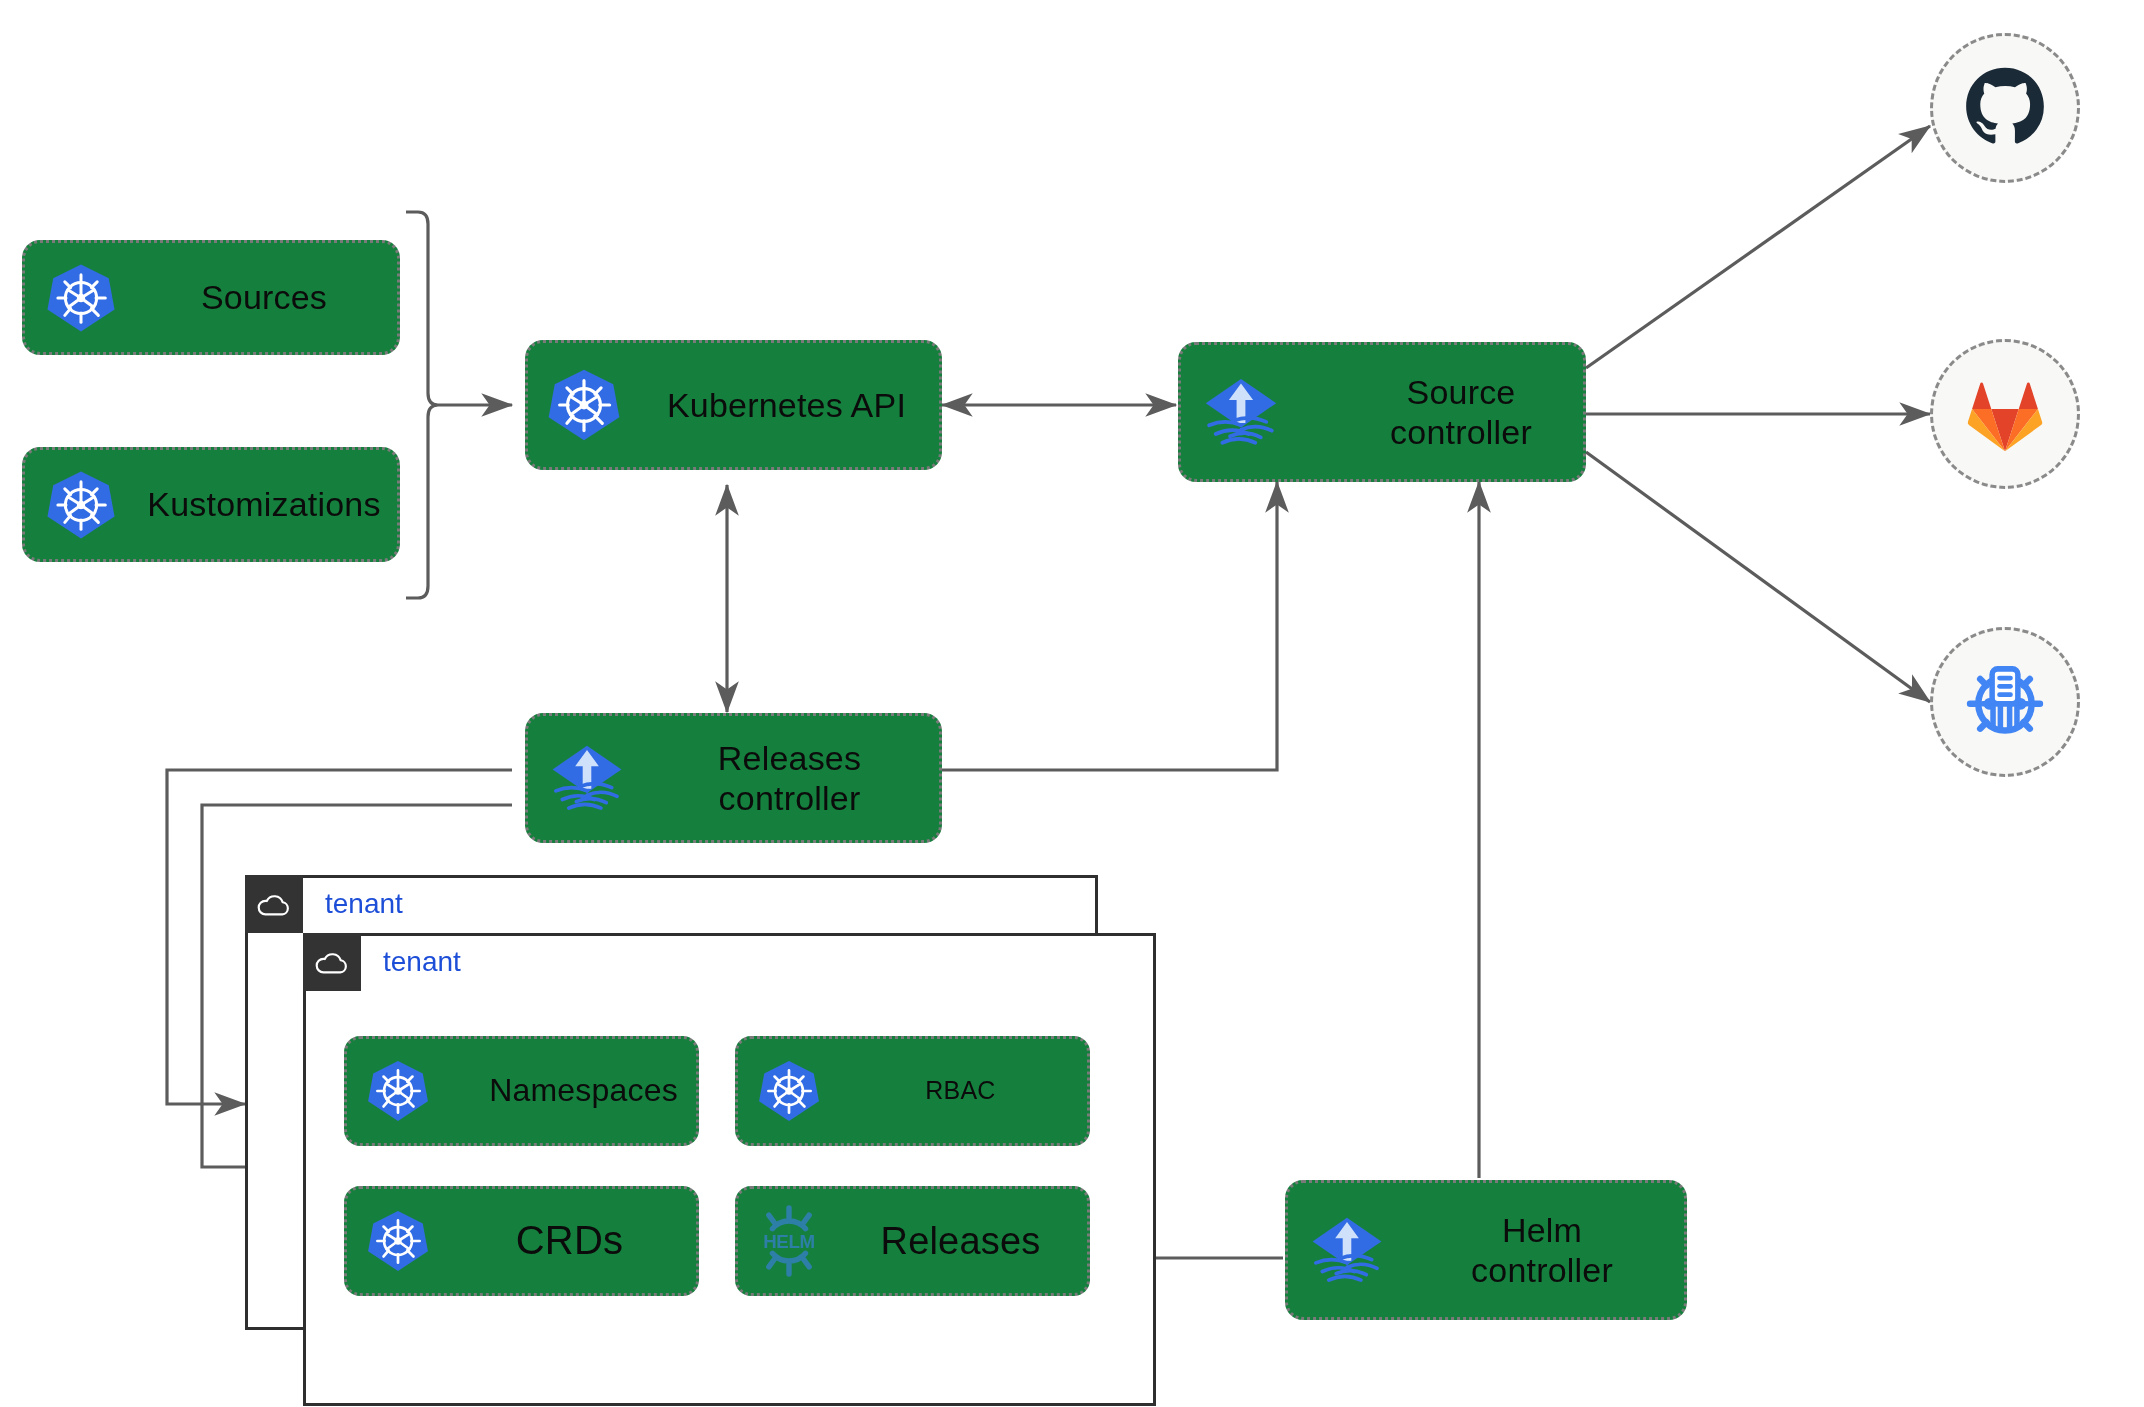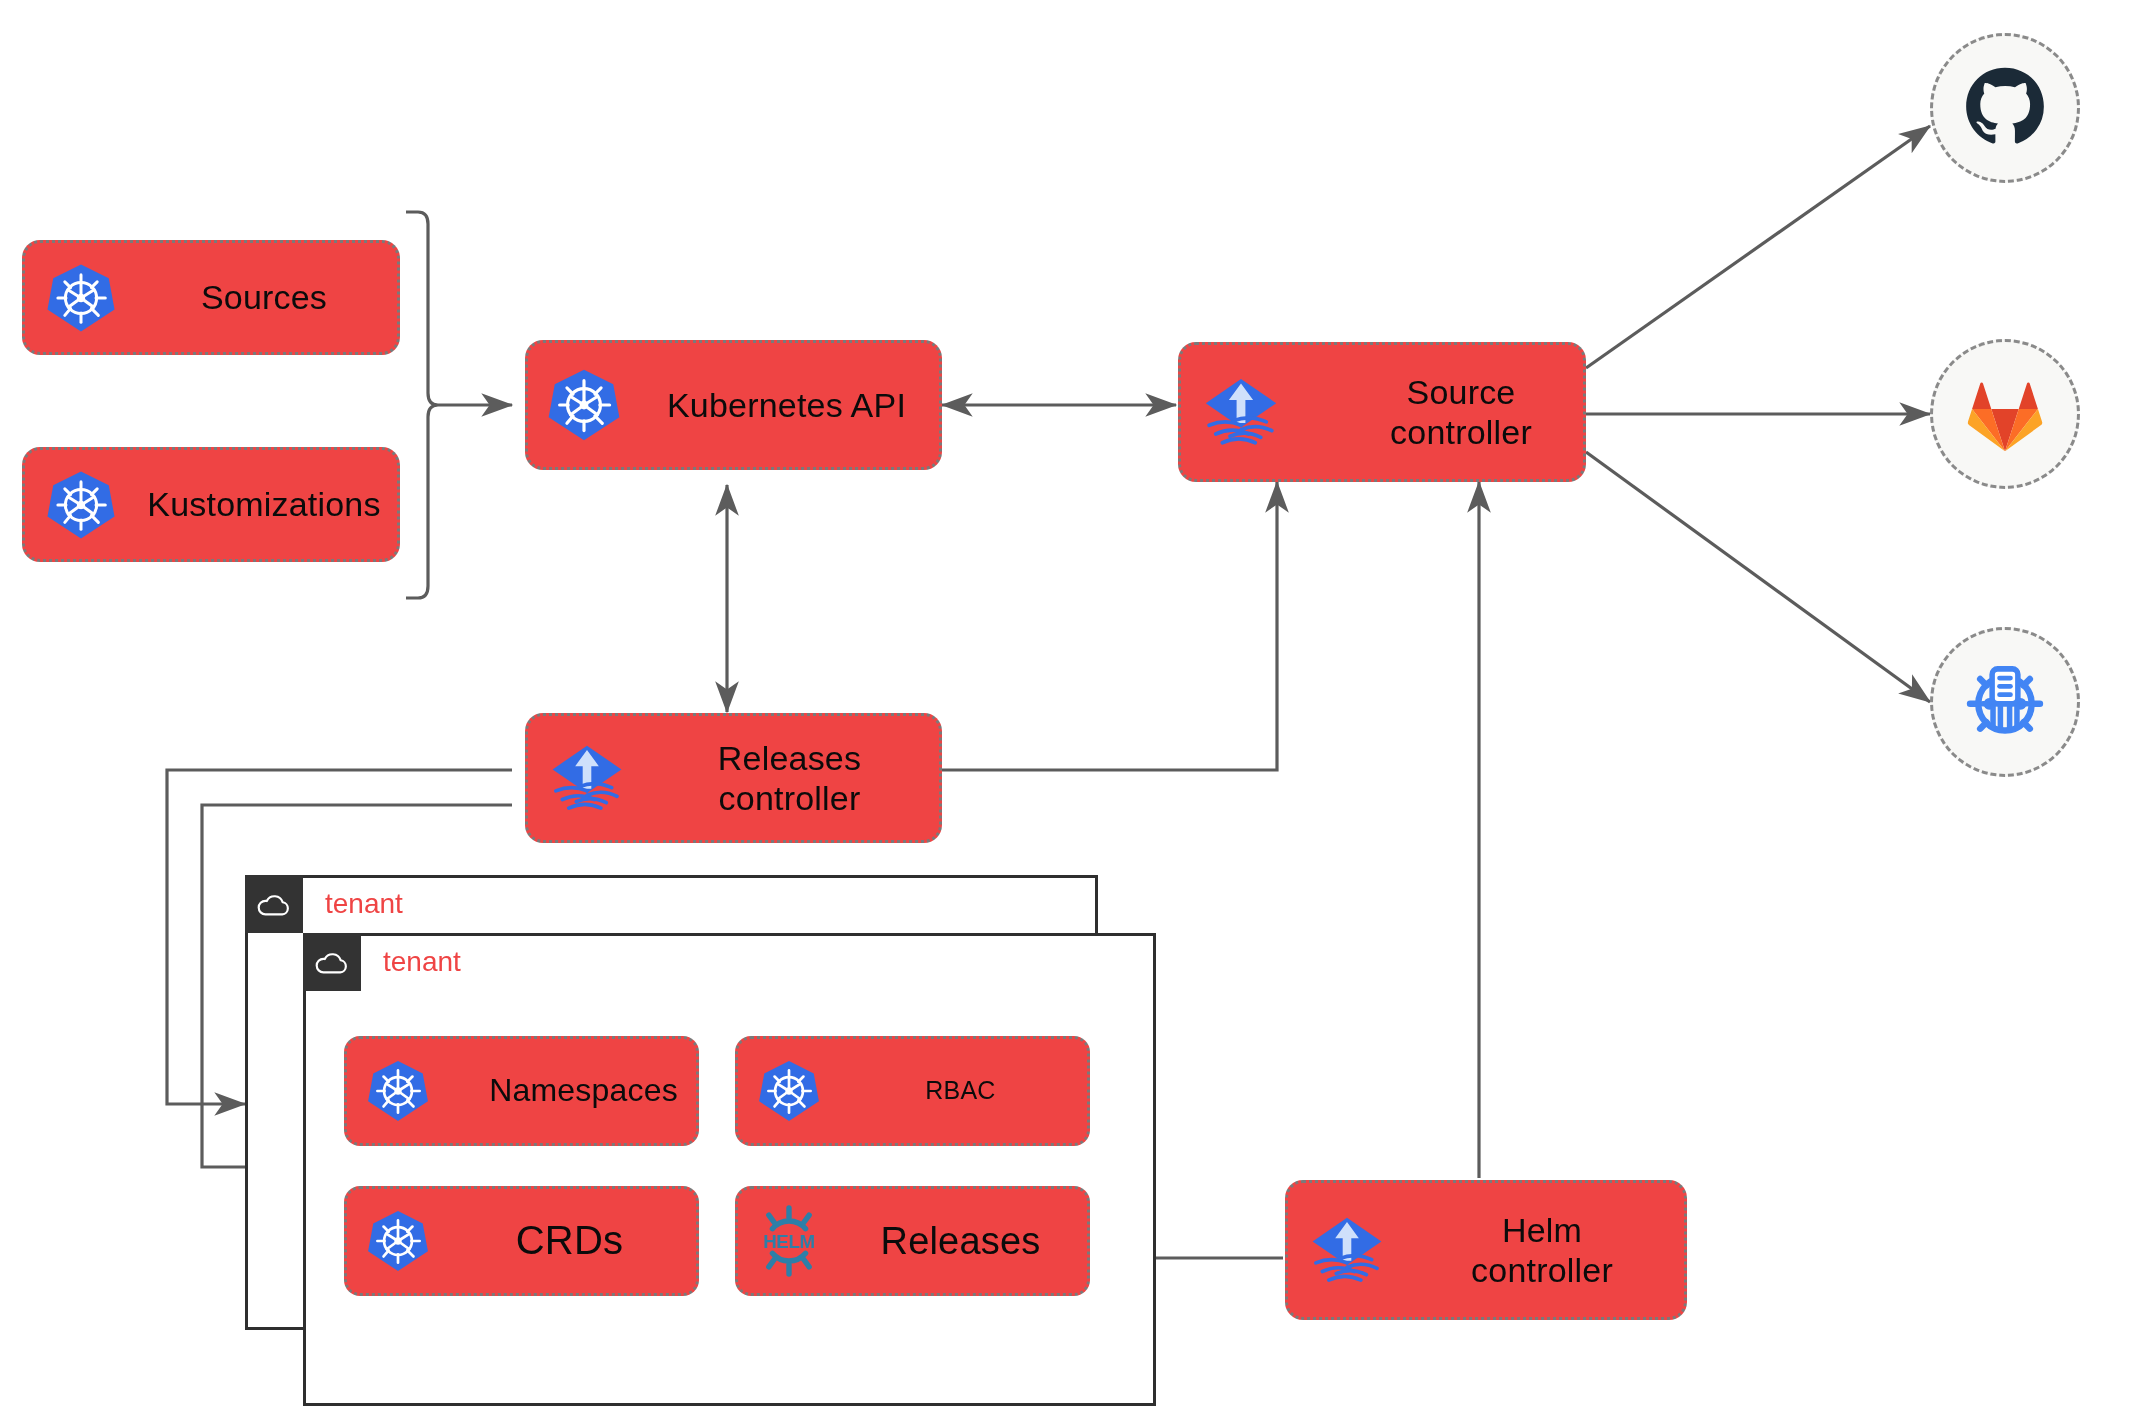--- a/index.html
+++ b/index.html
@@ -3,21 +3,21 @@
 <meta charset="utf-8">
 <style>
   html,body{margin:0;padding:0;background:#ffffff;}
   body{font-family:"Liberation Sans","DejaVu Sans",sans-serif;}
   #canvas{position:relative;width:2144px;height:1407px;background:#fff;overflow:hidden;}
   svg.edges{position:absolute;left:0;top:0;width:2144px;height:1407px;pointer-events:none;}
 
   
   .node{
     position:absolute;
-    background:#ef4444;
+    background:#15803d;
     border:3px dotted #7a7a7a;
     border-radius:18px;
     display:flex;align-items:center;
     box-sizing:border-box;
   }
   .node .ico{flex:0 0 auto;display:flex;align-items:center;justify-content:center;}
   .node .lbl{
     flex:1 1 auto;text-align:center;color:#0b0b0b;
     font-size:34px;line-height:1.18;letter-spacing:.2px;
     padding-right:6px;white-space:pre-line;
@@ -34,21 +34,21 @@
   .tenant{
     position:absolute;background:#ffffff;border:3px solid #2f2f2f;box-sizing:border-box;
   }
   .tenant-head{
     position:absolute;left:-3px;top:-3px;height:58px;display:flex;align-items:center;
   }
   .tenant-badge{
     width:58px;height:58px;background:#333333;display:flex;align-items:center;justify-content:center;
   }
   .tenant-name{
-    font-size:28px;color:#ef4444;padding-left:22px;white-space:nowrap;
+    font-size:28px;color:#1d4ed8;padding-left:22px;white-space:nowrap;
   }
 </style>
 </head>
 <body>
 
 <div id="canvas">
 
   <svg class="edges" viewBox="0 0 2144 1407">
     <defs>
       <marker id="ah" markerWidth="12" markerHeight="12" refX="9.6" refY="4" orient="auto" markerUnits="strokeWidth">

